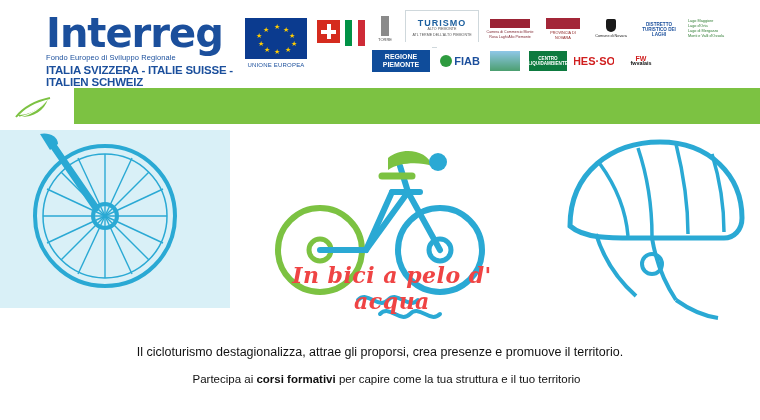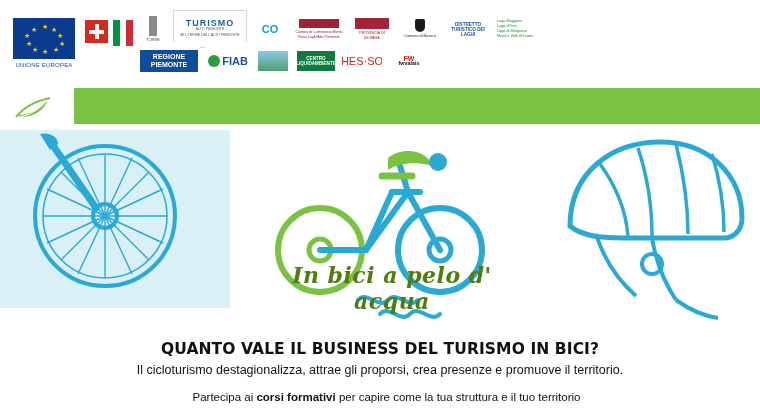--- a/index.html
+++ b/index.html
@@ -167,21 +167,21 @@
     display: flex; flex-direction: column; align-items: center; justify-content: center;
     font-size: 7px; font-weight: 700; line-height: 8px;
   }
   .pl-fiab { width: 46px; display: flex; flex-direction: row; align-items: center; gap: 2px; }
   .pl-fiab .dot { width: 12px; height: 12px; border-radius: 50%; background: #2e9b3f; }
   .pl-fiab .ftxt { font-size: 11px; font-weight: 700; color: #1c4f9c; }
   .pl-pie2 { width: 34px; }
   .pl-pie2 .img { width: 30px; height: 20px; background: linear-gradient(#8fc7e8, #4c9f70); }
   .pl-liqui { width: 42px; font-size: 3.6px; color: #fff; }
   .pl-liqui .lbox { width: 38px; height: 20px; background: #0d7a3f; color:#fff; display:flex;align-items:center;justify-content:center; font-size:4.6px; font-weight:700; text-align:center;}
-  .pl-hesso { width: 40px; font-size: 11px; font-weight: 400; color: #222; }
+  .pl-hesso { width: 40px; font-size: 11px; font-weight: 700; color: #222; }
   .pl-hesso .hs { color: #d01e1e; }
   .pl-fw { width: 44px; font-size: 5.4px; font-weight: 700; color: #111; }
   .pl-fw .fwtop { color: #d01e1e; font-size: 7px; }
 
   
   .green-bar {
     position: absolute;
     left: 0; top: 88px;
     width: 760px; height: 36px;
     background: #7cc242;
@@ -232,21 +232,21 @@
   .script-line {
     position: absolute;
     left: 272px;
     top: 138px;
     width: 240px;
     text-align: center;
     font-family: "DejaVu Serif", serif;
     font-style: italic;
     font-weight: 700;
     font-size: 22px;
-    color: #4d7c0f;
+    color: #ef4444;
     letter-spacing: 0.5px;
   }
 
   
   .copy {
     position: absolute;
     left: 0; top: 340px;
     width: 760px;
     text-align: center;
   }
@@ -269,20 +269,25 @@
     line-height: 16px;
     padding-left: 13px;
   }
   .sub2 b { font-weight: 700; }
 </style>
 </head>
 <body>
 
 <div class="logo-strip">
 
+  <div class="interreg-block">
+    <div class="interreg-word">Interreg</div>
+    <div class="interreg-sub1">Fondo Europeo di Sviluppo Regionale</div>
+    <div class="interreg-sub2">ITALIA SVIZZERA - ITALIE SUISSE - ITALIEN SCHWEIZ</div>
+  </div>
 
   <div class="eu-block">
     <div class="eu-flag">
       <span class="eu-star" style="left:29px;top:5px;">★</span>
       <span class="eu-star" style="left:38px;top:7.5px;">★</span>
       <span class="eu-star" style="left:44px;top:14px;">★</span>
       <span class="eu-star" style="left:46px;top:22px;">★</span>
       <span class="eu-star" style="left:40px;top:28px;">★</span>
       <span class="eu-star" style="left:29px;top:30px;">★</span>
       <span class="eu-star" style="left:19px;top:28px;">★</span>
@@ -305,23 +310,20 @@
         <div class="tw"></div>
         <span>TORRE</span>
       </div>
 
       <div class="plogo pl-turismo">
         <span class="tt">TURISMO</span>
         <span class="tsub">ALTO PIEMONTE</span>
         <span class="tsub">ATL TERME DELL'ALTO PIEMONTE</span>
       </div>
 
-      <div class="plogo pl-co">
-        <span>CO</span>
-      </div>
 
       <div class="plogo pl-cc">
         <div class="bar"></div>
         <span>Camera di Commercio Monte Rosa Laghi Alto Piemonte</span>
       </div>
 
       <div class="plogo pl-novara">
         <div class="bar"></div>
         <span>PROVINCIA DI NOVARA</span>
       </div>
@@ -445,18 +447,17 @@
       <path d="M40 100 C48 126 62 146 80 162" stroke="#2aa9d4" stroke-width="4" fill="none"></path>
       <circle cx="96" cy="130" r="10" fill="none" stroke="#2aa9d4" stroke-width="4"></circle>
       <path d="M120 166 C134 176 148 182 162 184" stroke="#2aa9d4" stroke-width="4" fill="none"></path>
     </svg>
   </div>
 
   <div class="script-line">In bici a pelo d' acqua</div>
 </div>
 
 <div class="copy">
-  <div class="headline">QUANTO VALE IL BUSINESS DEL TURISMO IN BICI?</div>
   <div class="sub1">Il cicloturismo destagionalizza, attrae gli proporsi, crea presenze e promuove il territorio.</div>
   <div class="sub2">
     <span>Partecipa ai </span><b>corsi formativi</b><span> per capire come la tua struttura e il tuo territorio</span><br>
   </div>
 </div>
 
 </body></html>

